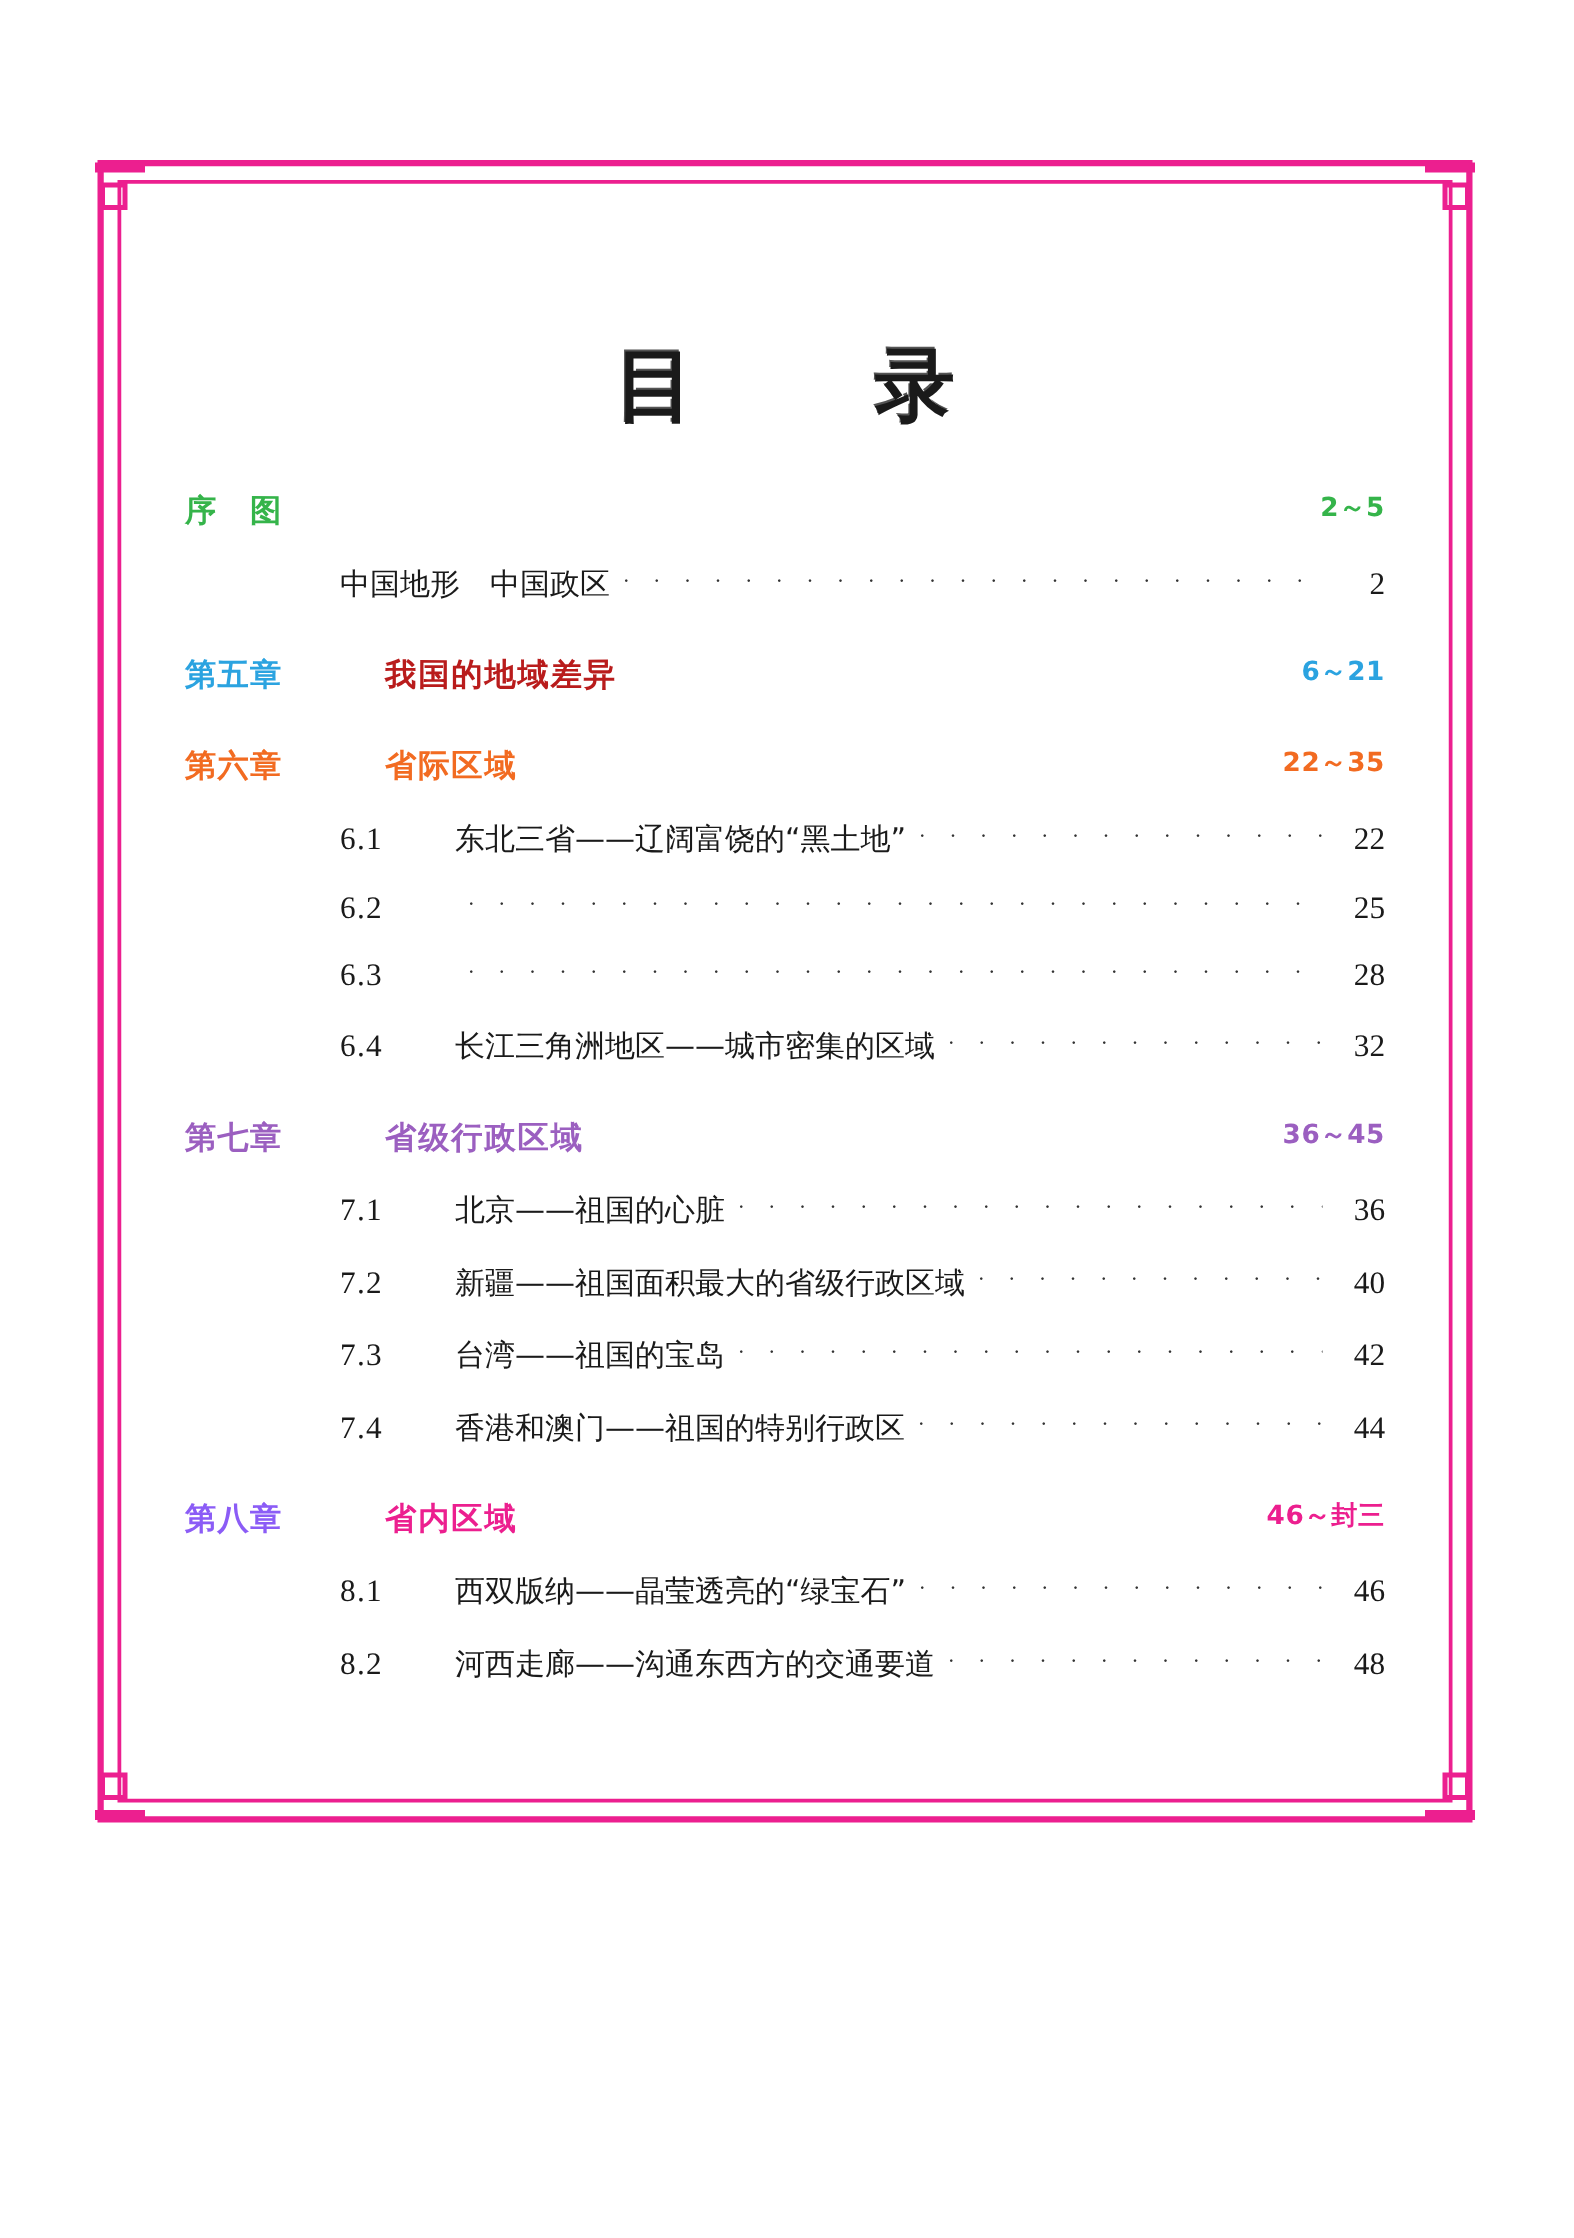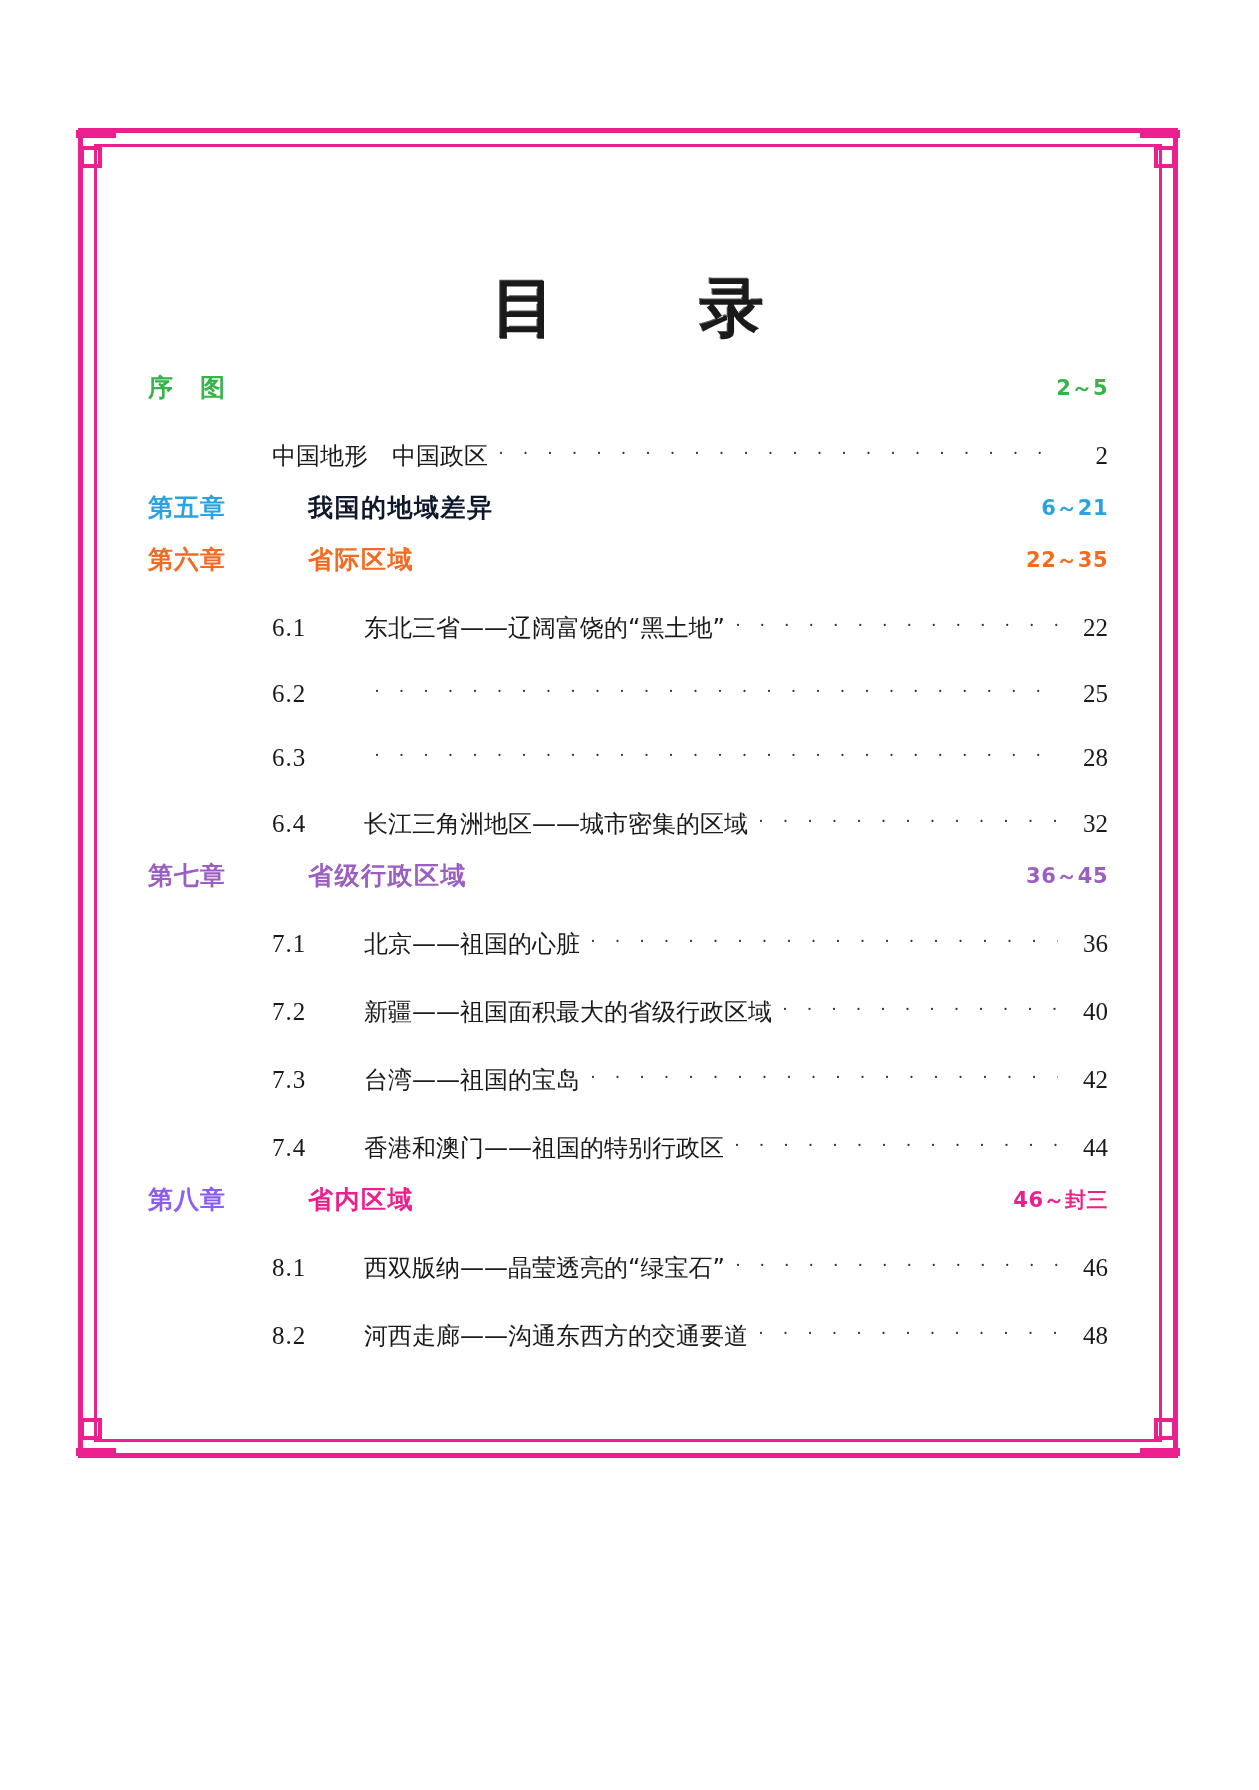--- a/index.html
+++ b/index.html
@@ -89,22 +89,22 @@
     margin: 55px 0 0 0;
     padding-left: 40px;
     text-shadow:
       2px 2px 0 #ffffff,
       -1px -1px 0 #555555;
   }
 
   
   .chapter-row {
     display: flex;
-    align-items: center;
-    margin-top: 19px;
+    align-items: flex-start;
+    margin-top: 40px;
   }
   .chapter-row .ch-num {
     width: 160px;
     flex: 0 0 160px;
     font-family: "DejaVu Sans", sans-serif;
     font-size: 25px;
     font-weight: bold;
     letter-spacing: 1px;
   }
   .chapter-row .ch-title {
@@ -120,21 +120,21 @@
     font-family: "DejaVu Sans", sans-serif;
     font-size: 21px;
     font-weight: bold;
     letter-spacing: 0.5px;
   }
 
   
   .entry-row {
     display: flex;
     align-items: baseline;
-    margin-top: 36px;
+    margin-top: 26px;
     color: #1a1a1a;
     font-size: 25px;
   }
   .entry-row .e-num {
     width: 92px;
     flex: 0 0 92px;
     padding-left: 124px;
     box-sizing: content-box;
     font-family: "Liberation Serif", serif;
     letter-spacing: 1px;
@@ -192,21 +192,21 @@
         <span class="ch-pages" style="color: rgb(53, 180, 74);">2～5</span>
       </div>
       <div class="entry-row preface">
         <span class="e-num"></span>
         <span class="e-title">中国地形　中国政区</span>
         <span class="e-dots">· · · · · · · · · · · · · · · · · · · · · · · · · · · · · · · · · · · · · · · · · · · · · · ·</span>
         <span class="e-page">2</span>
       </div>
       <div class="chapter-row">
         <span class="ch-num" style="color: rgb(43, 163, 224);">第五章</span>
-        <span class="ch-title" style="color: #0f172a;">我国的地域差异</span>
+        <span class="ch-title" style="color: #b91c1c;">我国的地域差异</span>
         <span class="ch-pages" style="color: rgb(43, 163, 224);">6～21</span>
       </div>
       <div class="chapter-row">
         <span class="ch-num" style="color: rgb(242, 107, 33);">第六章</span>
         <span class="ch-title" style="color: rgb(242, 107, 33);">省际区域</span>
         <span class="ch-pages" style="color: rgb(242, 107, 33);">22～35</span>
       </div>
       <div class="entry-row">
         <span class="e-num">6.1</span>
         <span class="e-title">东北三省——辽阔富饶的“黑土地”</span>

